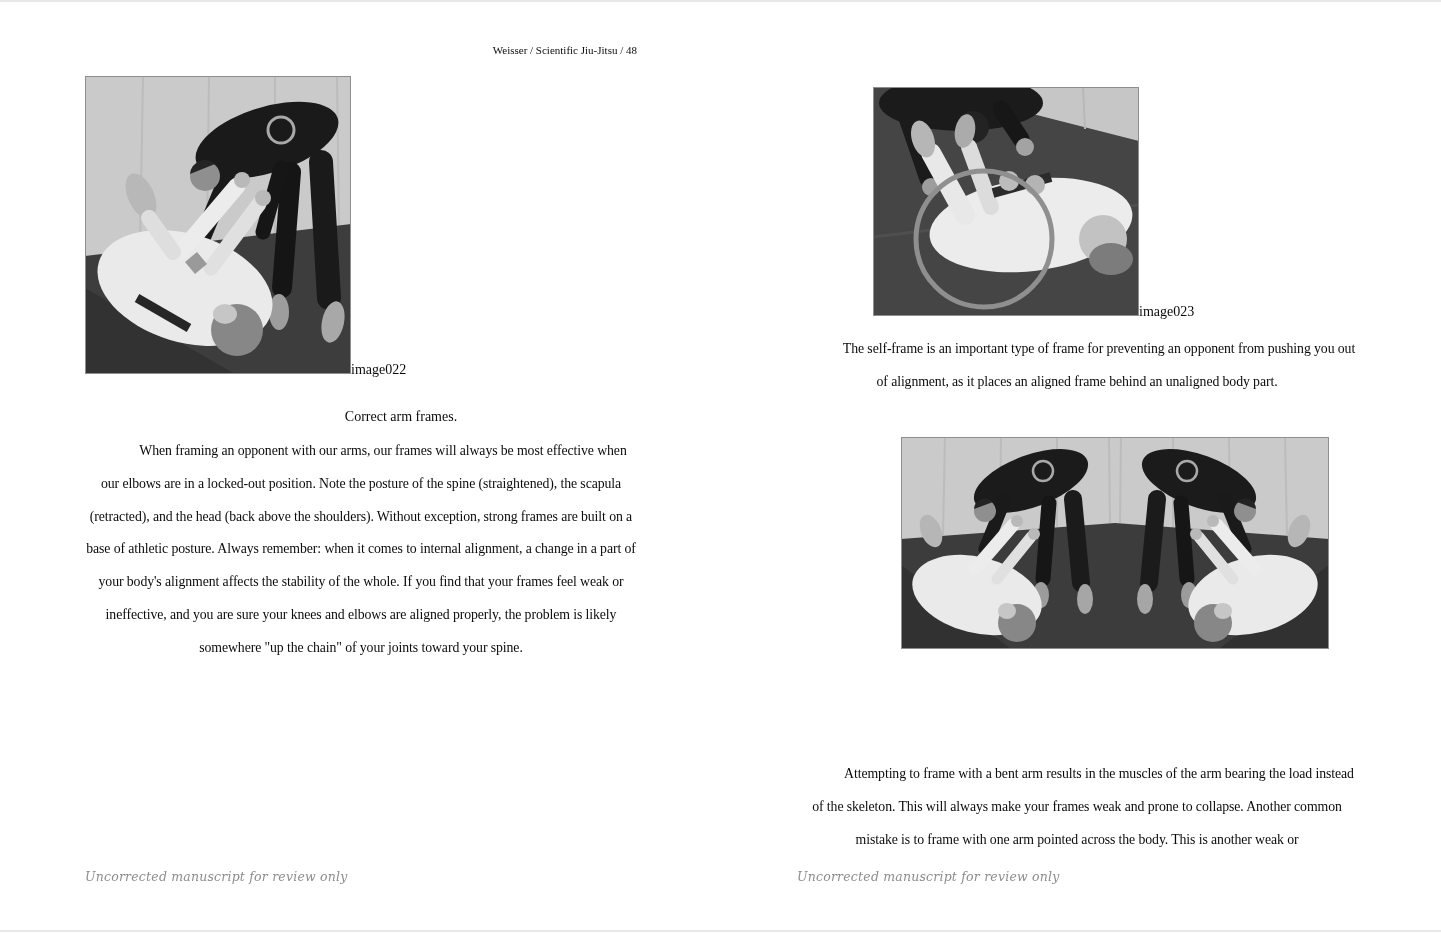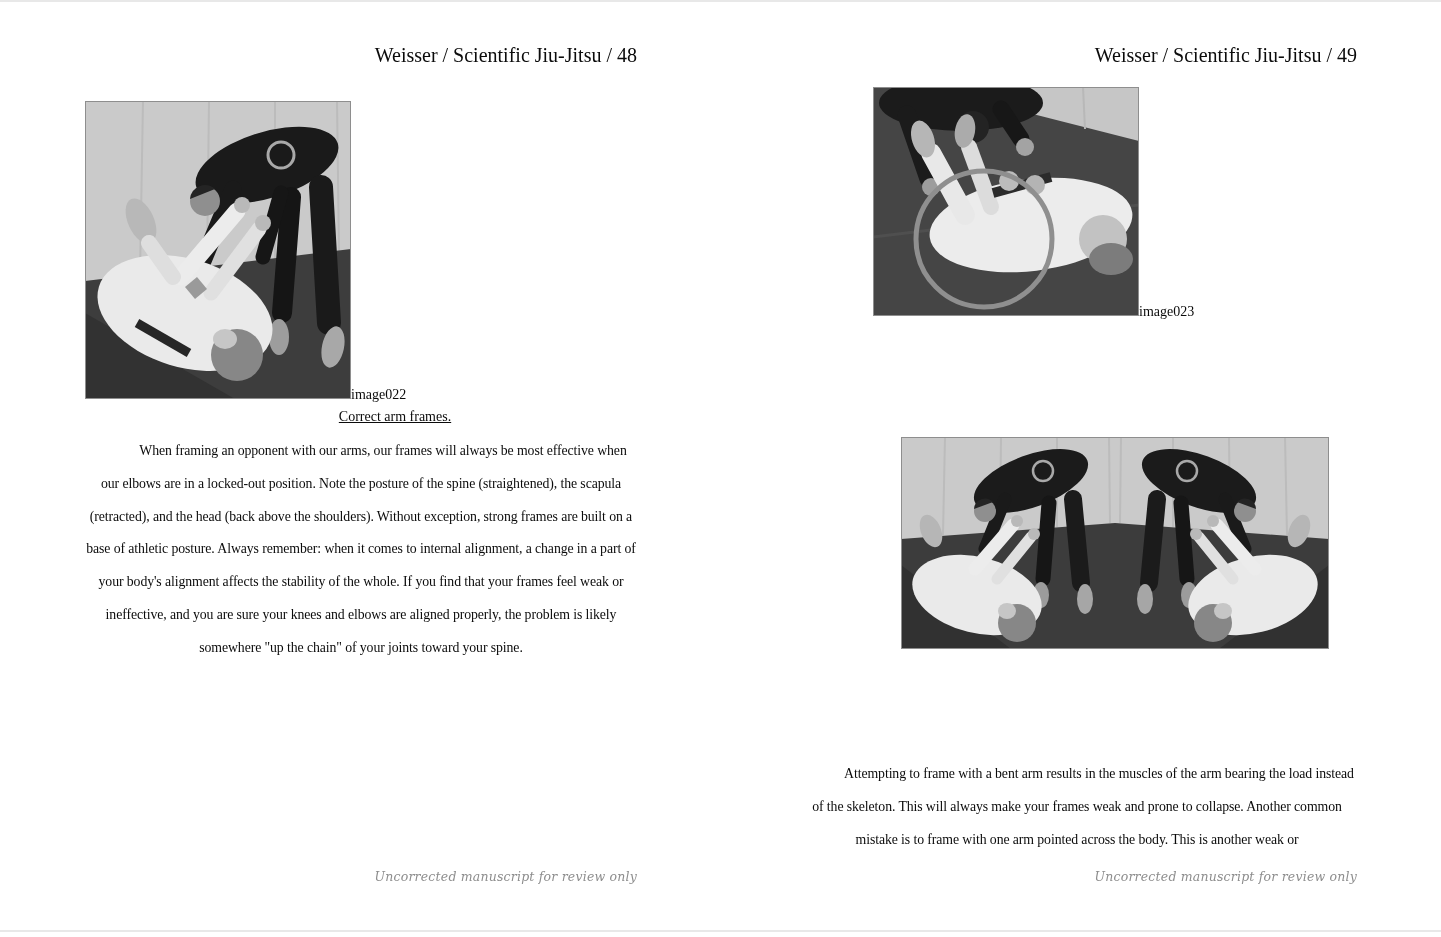--- a/index.html
+++ b/index.html
@@ -5,43 +5,43 @@
   html,body{margin:0;padding:0;background:#ffffff;}
   .canvas{position:relative;width:1441px;height:937px;background:#ffffff;overflow:hidden;
           font-family:"Liberation Serif",serif;color:#0b0b0b;}
   .edge{position:absolute;left:0;width:1441px;height:2px;background:#e8e8e8;}
   .edge.top{top:0;}
   .edge.bottom{top:930px;}
   .page{position:absolute;top:0;height:937px;}
   .page.left{left:85px;width:552px;}
   .page.right{left:797px;width:560px;}
   .header{position:absolute;top:44px;right:0;width:100%;text-align:right;
-          font-size:20px;line-height:1.15;}
+          font-size:11px;line-height:1.15;}
   .figline{position:absolute;left:0;white-space:nowrap;font-size:14px;}
   .figline svg{vertical-align:baseline;}
   .figlabel{font-size:14px;}
-  .centerline{position:absolute;left:12px;width:100%;text-align:center;text-indent:44px;
-          font-size:14px;line-height:1.15;text-decoration:underline;}
+  .centerline{position:absolute;left:18px;width:100%;text-align:center;text-indent:44px;
+          font-size:14px;line-height:1.15;}
   .bodytext{position:absolute;left:0;width:100%;font-size:13.8px;line-height:32.8px;
           text-indent:44px;letter-spacing:-0.1px;text-align:center;}
   .bodytext.centered{text-align:center;}
-  .footer{position:absolute;top:869px;left:0;width:100%;text-align:right;
+  .footer{position:absolute;top:869px;left:0;width:100%;text-align:left;
           font-family:"DejaVu Serif",serif;font-style:italic;font-size:12.5px;
           color:#8d8d8d;letter-spacing:0.2px;}
 </style>
 </head>
 <body>
 
 <div class="canvas">
   <div class="edge top"></div>
 
   <div class="page left">
     <div class="header">Weisser / Scientific Jiu-Jitsu / 48</div>
 
-    <div class="figline" style="top:101px;">
+    <div class="figline" style="top:76px;">
       <svg width="266" height="298" viewBox="0 0 266 298">
         <rect width="266" height="298" fill="#cacaca"></rect>
         <line x1="58" y1="0" x2="55" y2="172" stroke="#bcbcbc" stroke-width="2"></line>
         <line x1="124" y1="0" x2="122" y2="166" stroke="#bcbcbc" stroke-width="2"></line>
         <line x1="190" y1="0" x2="190" y2="158" stroke="#bcbcbc" stroke-width="2"></line>
         <line x1="252" y1="0" x2="254" y2="152" stroke="#bcbcbc" stroke-width="2"></line>
         <polygon points="0,180 266,148 266,298 0,298" fill="#3d3d3d"></polygon>
         <polygon points="0,212 150,298 0,298" fill="#323232"></polygon>
         <g>
           <ellipse cx="182" cy="64" rx="74" ry="33" transform="rotate(-17 182 64)" fill="#1a1a1a"></ellipse>
@@ -73,21 +73,20 @@
     </div>
 
     <div class="centerline" style="top:409px;">Correct arm frames.</div>
 
     <div class="bodytext" style="top:435px;">When framing an opponent with our arms, our frames will always be most effective when our elbows are in a locked-out position. Note the posture of the spine (straightened), the scapula (retracted), and the head (back above the shoulders). Without exception, strong frames are built on a base of athletic posture. Always remember: when it comes to internal alignment, a change in a part of your body's alignment affects the stability of the whole. If you find that your frames feel weak or ineffective, and you are sure your knees and elbows are aligned properly, the problem is likely somewhere "up the chain" of your joints toward your spine.</div>
 
     <div class="footer">Uncorrected manuscript for review only</div>
   </div>
 
   <div class="page right">
-    <div class="header">Weisser / Scientific Jiu-Jitsu / 49</div>
 
     <div class="figline" style="top:87px;margin-left:76px;">
       <svg width="266" height="229" viewBox="0 0 266 229">
         <rect width="266" height="229" fill="#454545"></rect>
         <polygon points="148,0 266,0 266,54 148,24" fill="#c6c6c6"></polygon>
         <line x1="210" y1="0" x2="212" y2="42" stroke="#b8b8b8" stroke-width="2"></line>
         <line x1="0" y1="150" x2="266" y2="118" stroke="#4f4f4f" stroke-width="3"></line>
         <g>
           <ellipse cx="88" cy="16" rx="82" ry="28" fill="#1b1b1b"></ellipse>
           <line x1="34" y1="28" x2="56" y2="92" stroke="#1b1b1b" stroke-width="19" stroke-linecap="round"></line>
@@ -106,20 +105,21 @@
           <circle cx="136" cy="94" r="10" fill="#bcbcbc"></circle>
           <circle cx="162" cy="98" r="10" fill="#b4b4b4"></circle>
           <circle cx="230" cy="152" r="24" fill="#c2c2c2"></circle>
           <ellipse cx="238" cy="172" rx="22" ry="16" fill="#7c7c7c"></ellipse>
         </g>
         <circle cx="111" cy="152" r="68" fill="none" stroke="#8f8f8f" stroke-width="5"></circle>
         <rect x="0.5" y="0.5" width="265" height="228" fill="none" stroke="#8e8e8e"></rect>
       </svg><span class="figlabel">image023</span>
     </div>
 
+    <div class="bodytext centered" style="top:333px;">The self-frame is an important type of frame for preventing an opponent from pushing you out of alignment, as it places an aligned frame behind an unaligned body part.</div>
 
     <div class="figline" style="top:437px;margin-left:104px;">
       <svg width="428" height="212" viewBox="0 0 428 212">
         <defs>
           <g id="half24">
             <rect width="214" height="212" fill="#cacaca"></rect>
             <line x1="44" y1="0" x2="42" y2="98" stroke="#bcbcbc" stroke-width="2"></line>
             <line x1="100" y1="0" x2="99" y2="94" stroke="#bcbcbc" stroke-width="2"></line>
             <line x1="156" y1="0" x2="156" y2="90" stroke="#bcbcbc" stroke-width="2"></line>
             <line x1="208" y1="0" x2="209" y2="86" stroke="#bcbcbc" stroke-width="2"></line>

